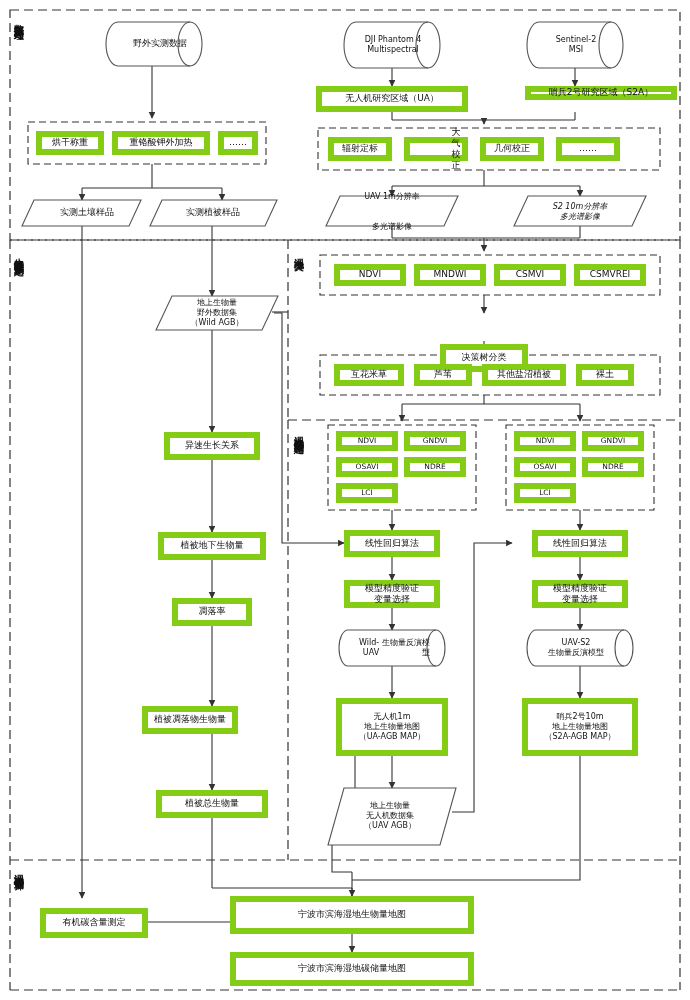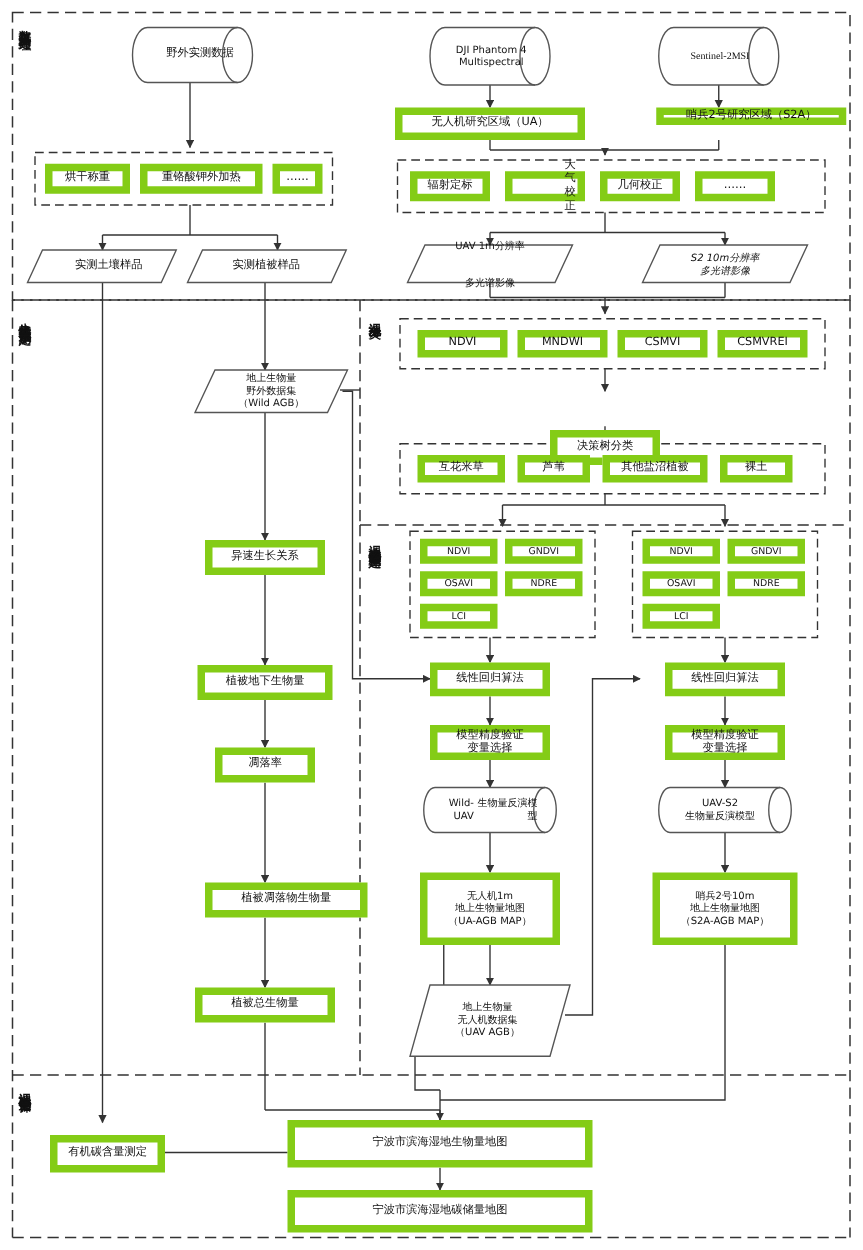--- a/index.html
+++ b/index.html
@@ -186,21 +186,21 @@
   <div class="grouplabel cn t10" style="left:293px;top:428px;height:110px;">湿地生物量模型构建</div>
   <div class="grouplabel cn t10" style="left:13px;top:866px;height:100px;">湿地碳储量估算</div>
 
   <div class="node cn t9" style="left:118px;top:22px;width:84px;height:44px;">野外实测数据</div>
 
   <div class="node cn t8" style="left:354px;top:26px;width:78px;height:38px;flex-direction:column;">
     <span>DJI Phantom 4</span>
     <span>Multispectral</span>
   </div>
 
-  <div class="node cn t8" style="left:537px;top:26px;width:78px;height:38px;flex-direction:row;font-family:Liberation Serif, serif;">
+  <div class="node cn t8" style="left:537px;top:26px;width:78px;height:38px;flex-direction:column;">
     <span>Sentinel-2</span>
     <span>MSI</span>
   </div>
 
   <div class="node rect cn t9" style="left:36px;top:131px;width:68px;height:24px;">烘干称重</div>
   <div class="node rect cn t9" style="left:112px;top:131px;width:98px;height:24px;">重铬酸钾外加热</div>
   <div class="node rect cn t9" style="left:218px;top:131px;width:40px;height:24px;">……</div>
 
   <div class="node rect cn t9 nowrap" style="left:316px;top:86px;width:152px;height:26px;">无人机研究区域（UA）</div>
   <div class="node rect cn t9 nowrap" style="left:499px;top:86px;width:152px;height:14px;margin-left:26px;">哨兵2号研究区域（S2A）</div>
@@ -236,21 +236,21 @@
 
   <div class="node cn t8" style="left:160px;top:296px;width:114px;height:34px;flex-direction:column;">
     <span>地上生物量</span>
     <span>野外数据集</span>
     <span>（Wild AGB）</span>
   </div>
 
   <div class="node rect cn t9" style="left:164px;top:432px;width:96px;height:28px;">异速生长关系</div>
   <div class="node rect cn t9" style="left:158px;top:532px;width:108px;height:28px;">植被地下生物量</div>
   <div class="node rect cn t9" style="left:172px;top:598px;width:80px;height:28px;">凋落率</div>
-  <div class="node rect cn t9" style="left:164px;top:706px;width:130px;height:28px;text-align:right;">植被凋落物生物量</div>
+  <div class="node rect cn t9" style="left:142px;top:706px;width:96px;height:28px;text-align:right;">植被凋落物生物量</div>
   <div class="node rect cn t9" style="left:156px;top:790px;width:112px;height:28px;">植被总生物量</div>
 
   <div class="node rect cn t75" style="left:336px;top:431px;width:62px;height:20px;">NDVI</div>
   <div class="node rect cn t75" style="left:404px;top:431px;width:62px;height:20px;">GNDVI</div>
   <div class="node rect cn t75" style="left:336px;top:457px;width:62px;height:20px;">OSAVI</div>
   <div class="node rect cn t75" style="left:404px;top:457px;width:62px;height:20px;">NDRE</div>
   <div class="node rect cn t75" style="left:336px;top:483px;width:62px;height:20px;">LCI</div>
 
   <div class="node rect cn t75" style="left:514px;top:431px;width:62px;height:20px;">NDVI</div>
   <div class="node rect cn t75" style="left:582px;top:431px;width:62px;height:20px;">GNDVI</div>
@@ -289,17 +289,17 @@
     <span>地上生物量地图</span>
     <span>（S2A-AGB MAP）</span>
   </div>
 
   <div class="node cn t8" style="left:332px;top:790px;width:116px;height:52px;flex-direction:column;">
     <span>地上生物量</span>
     <span>无人机数据集</span>
     <span>（UAV AGB）</span>
   </div>
 
-  <div class="node rect cn t9" style="left:40px;top:908px;width:92px;height:30px;text-align:right;">有机碳含量测定</div>
+  <div class="node rect cn t9" style="left:40px;top:908px;width:108px;height:30px;text-align:right;">有机碳含量测定</div>
   <div class="node rect cn t9" style="left:230px;top:952px;width:244px;height:34px;">宁波市滨海湿地碳储量地图</div>
   <div class="node rect cn t9" style="left:230px;top:896px;width:244px;height:38px;">宁波市滨海湿地生物量地图</div>
 
 </div>
 
 </body></html>

